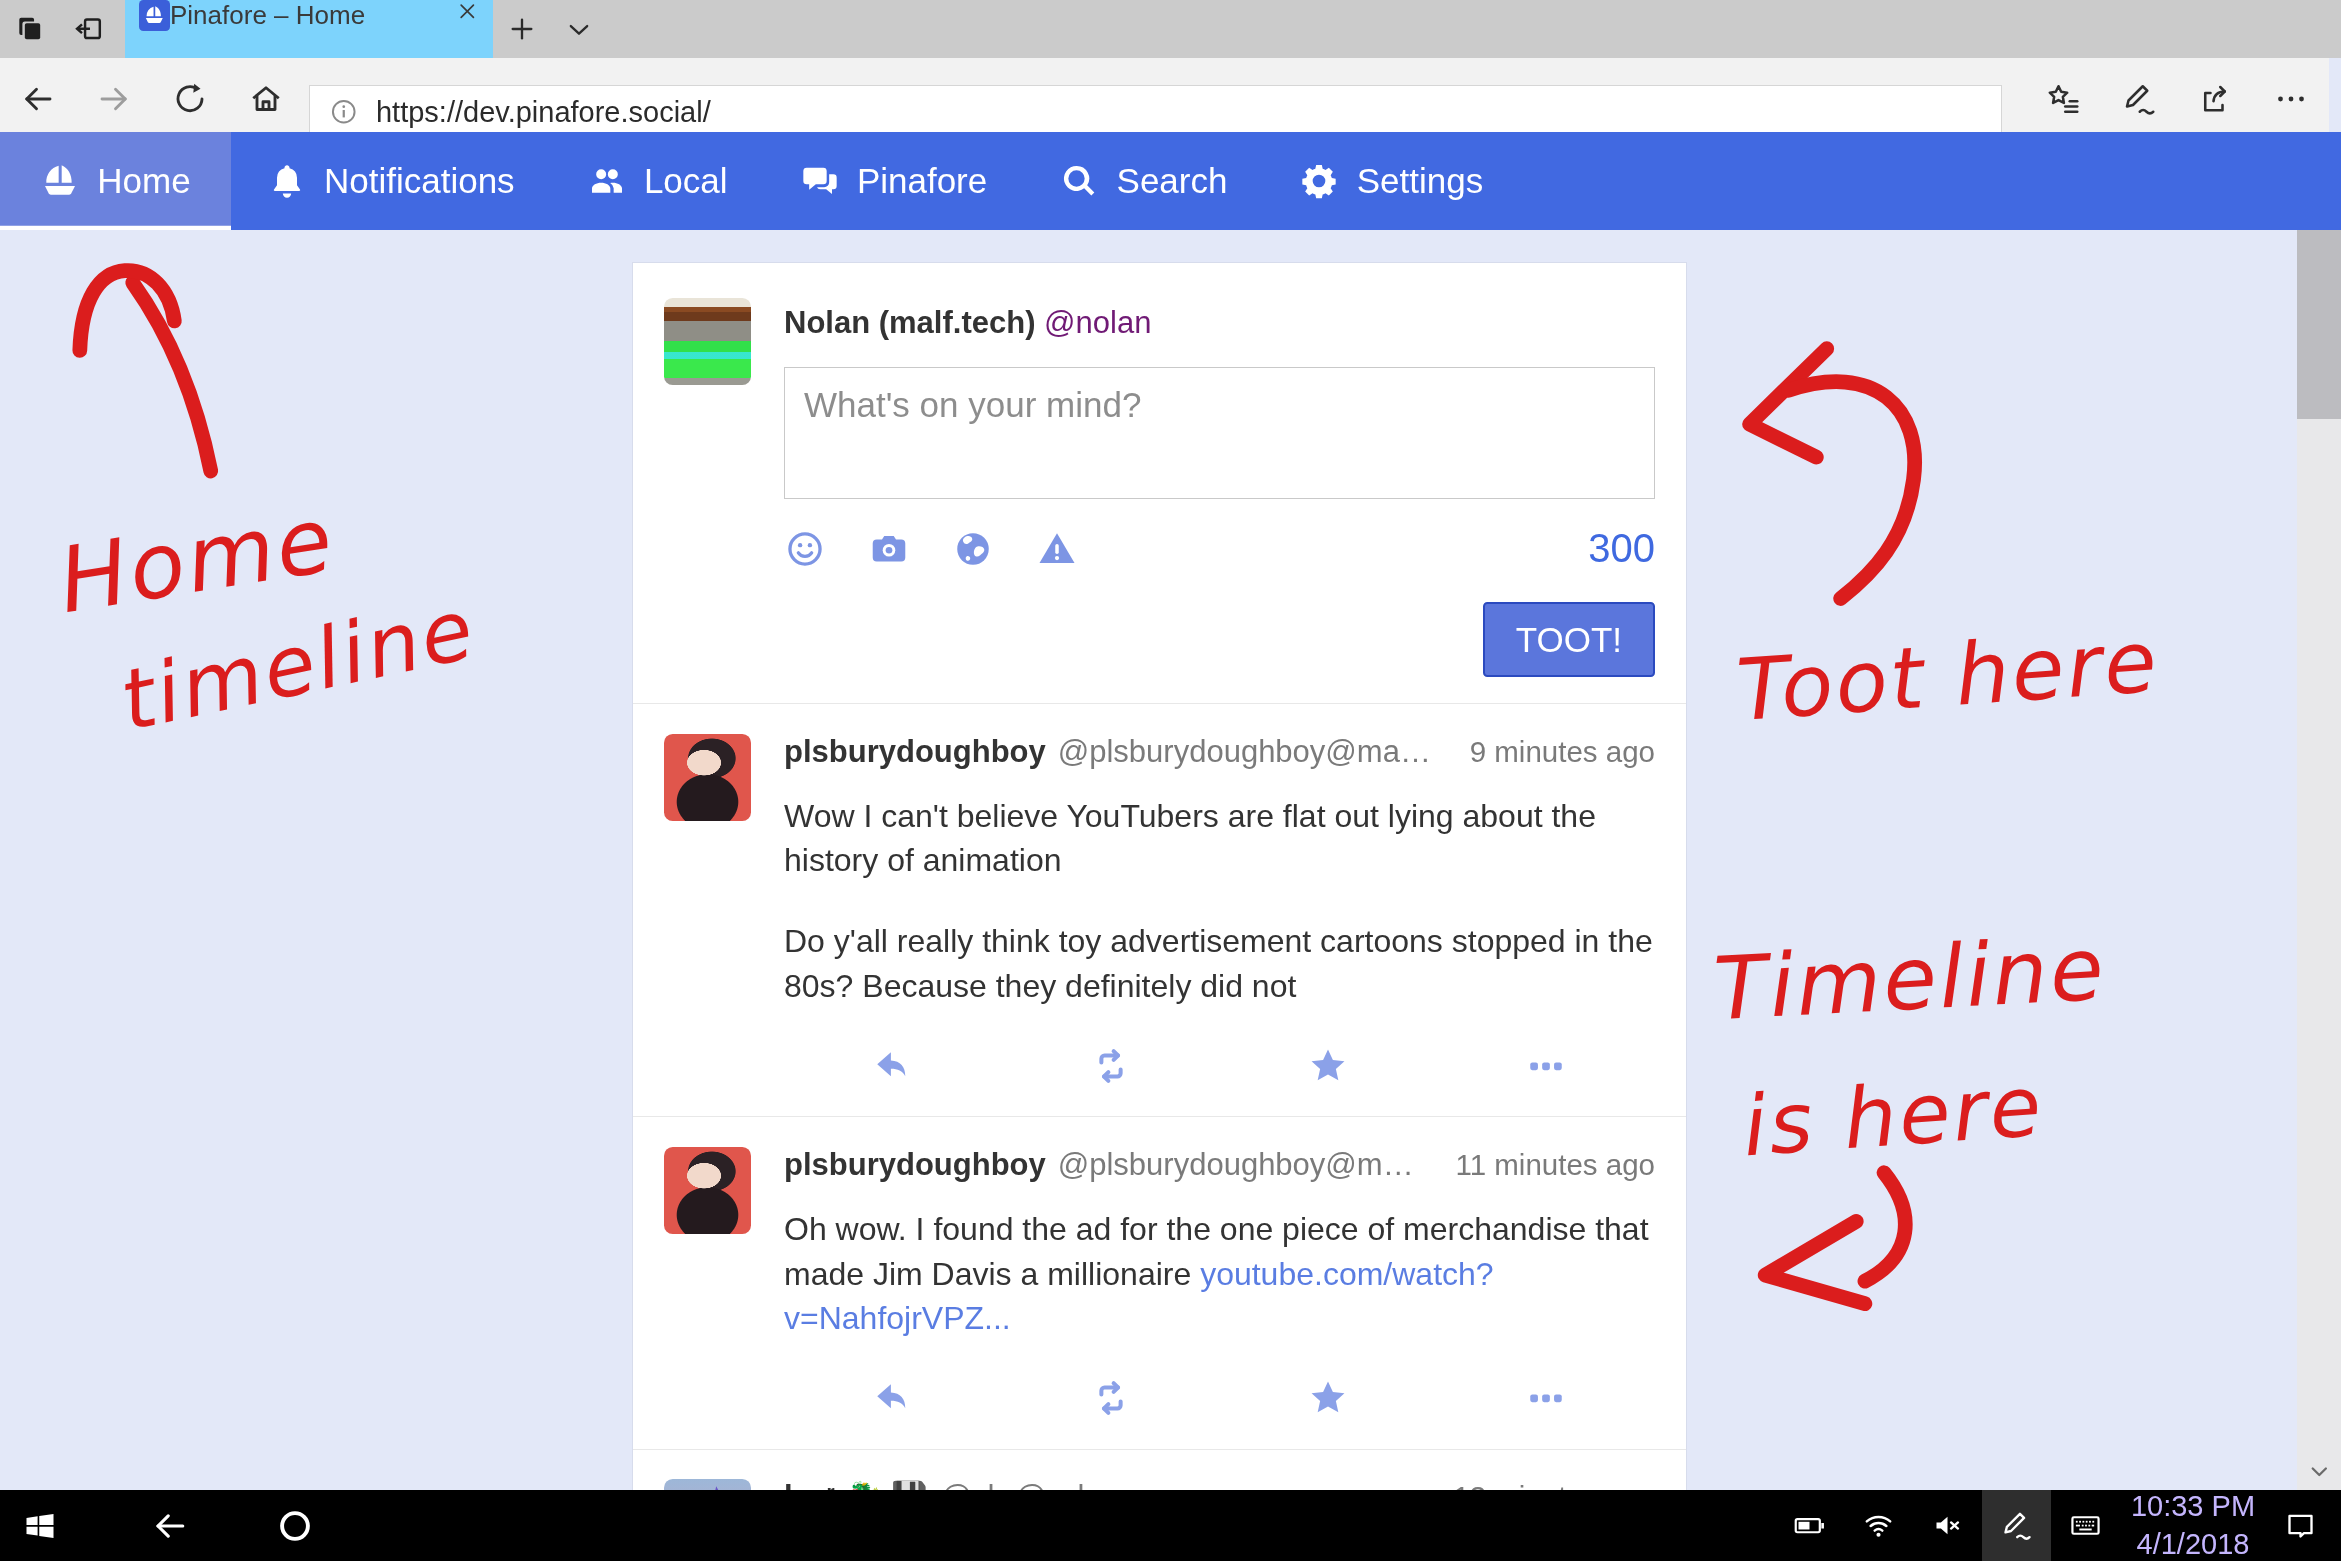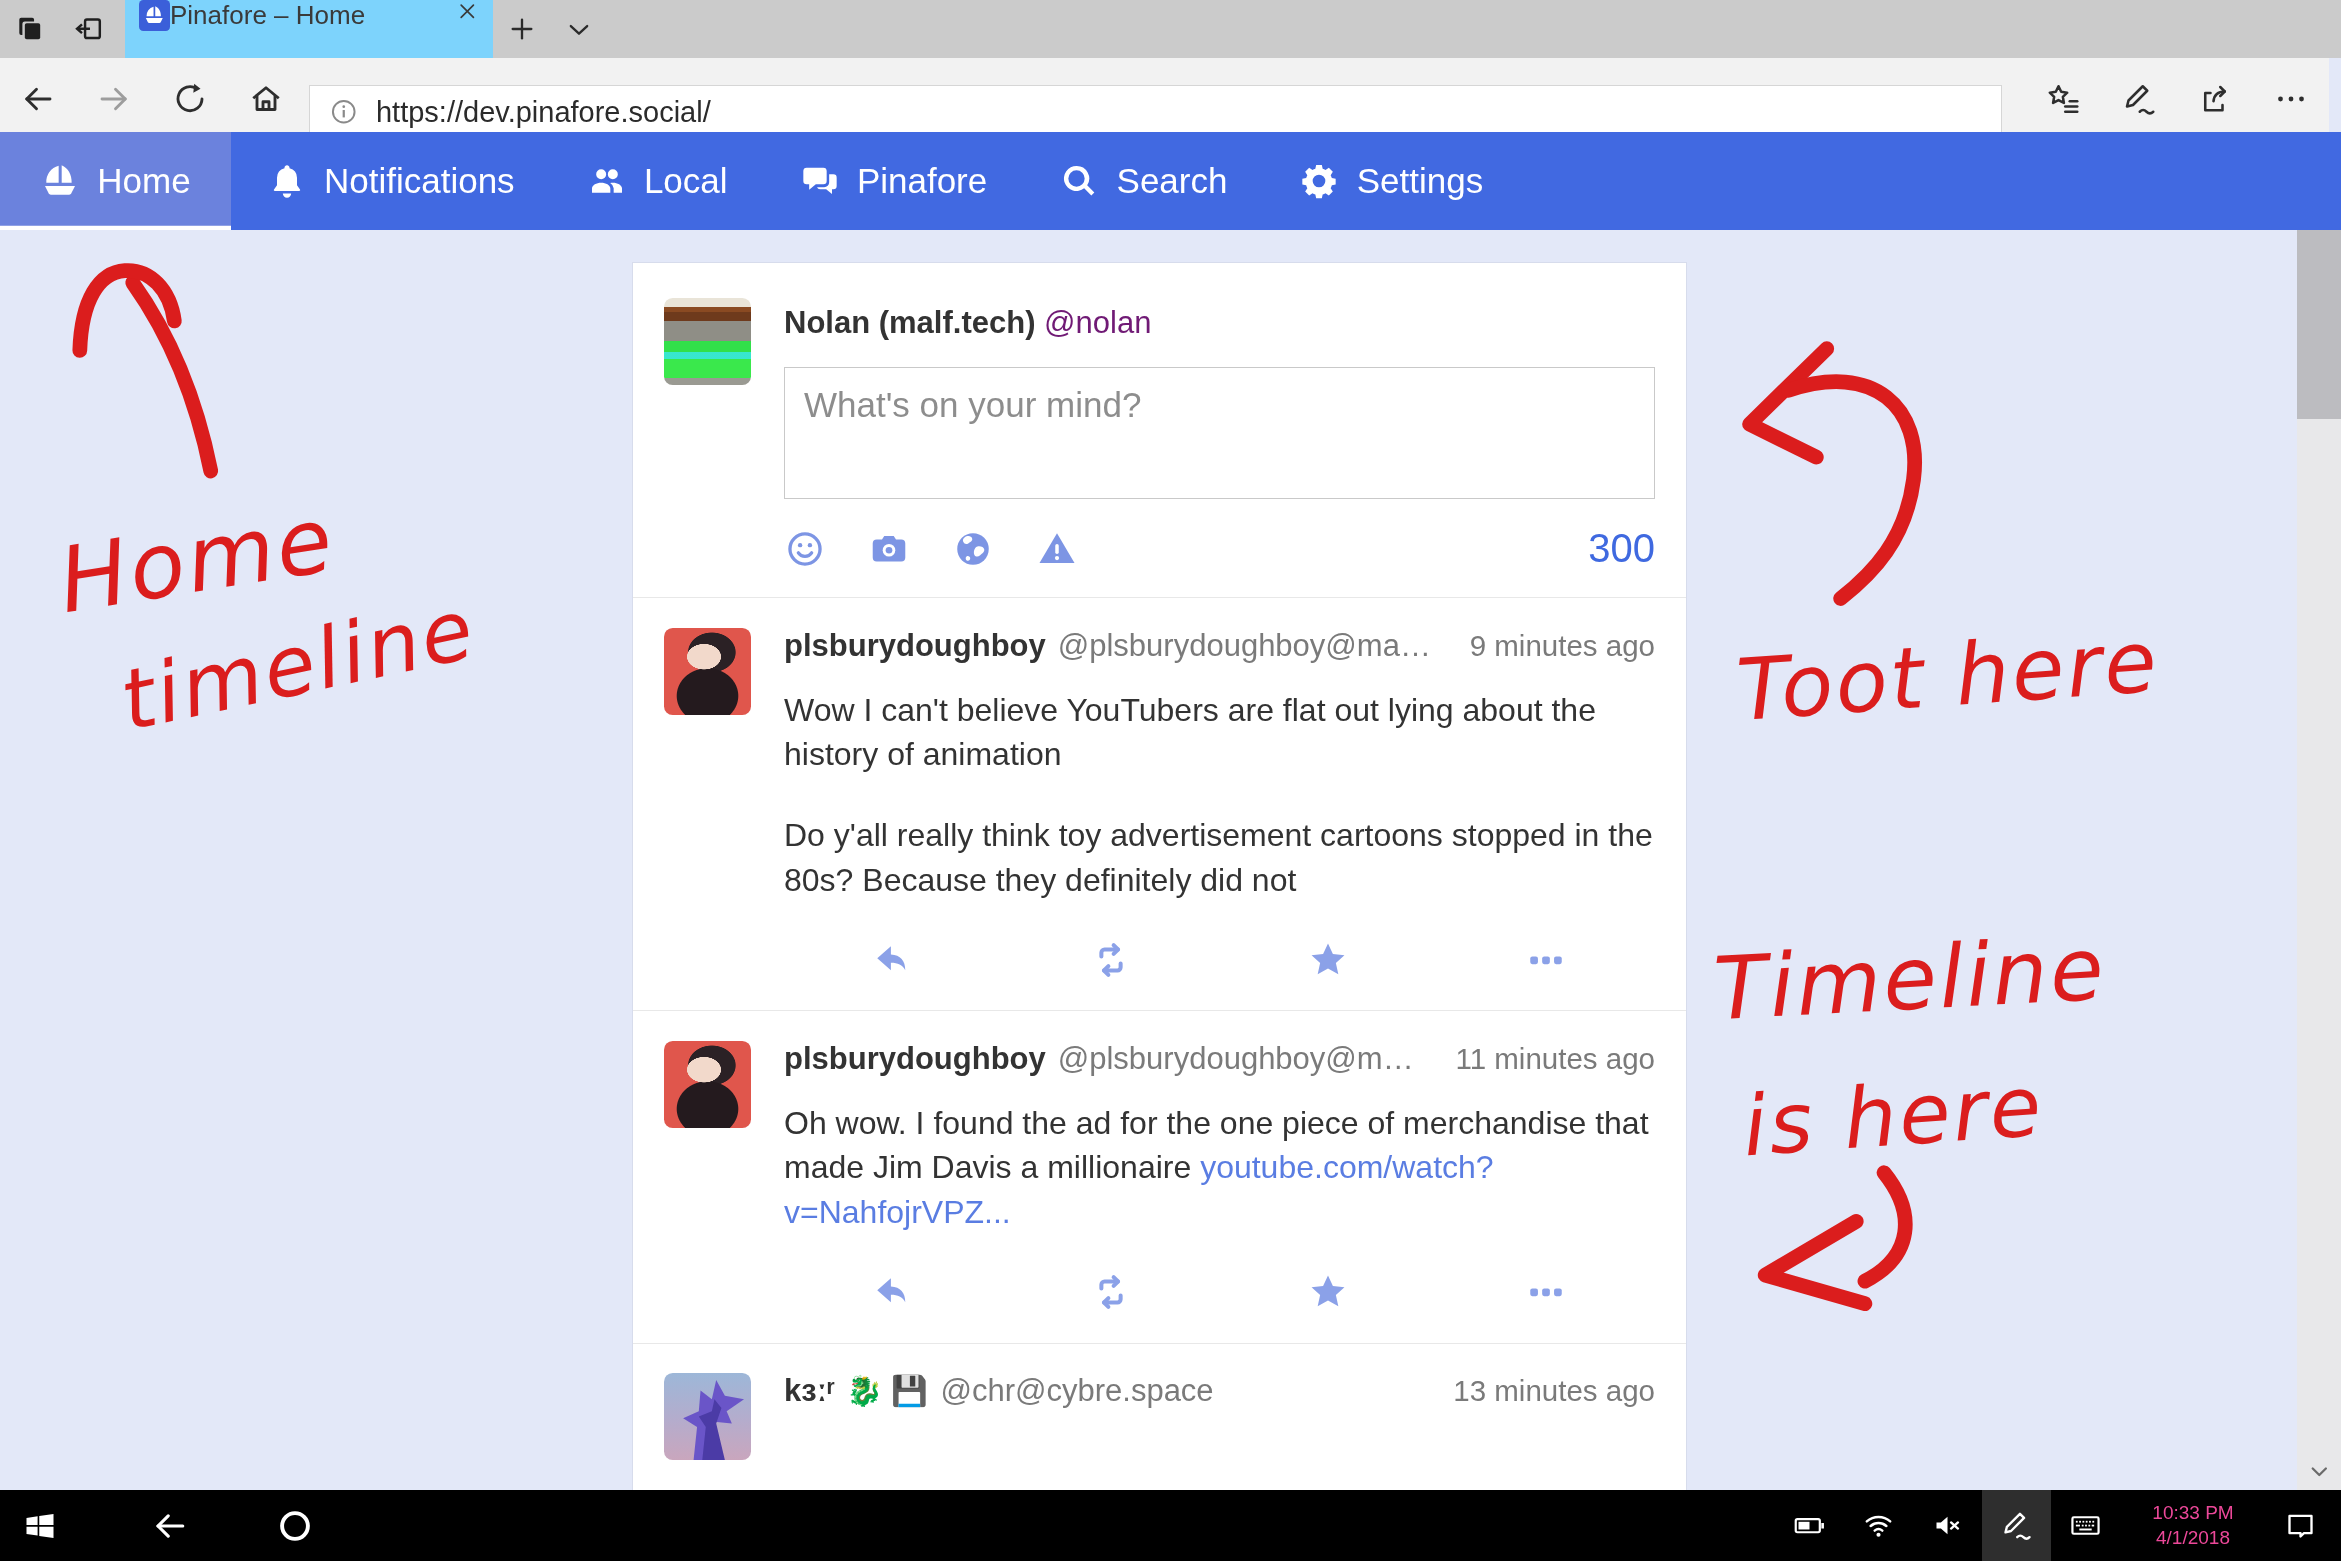--- a/index.html
+++ b/index.html
@@ -116,21 +116,21 @@
            display:flex;align-items:center;z-index:20;}
   .tk-btn{width:80px;height:100%;display:flex;align-items:center;justify-content:center;color:#fff;}
   .tk-btn svg{width:36px;height:36px;}
   .tk-back{margin-left:50px;}
   .tk-cortana{margin-left:45px;}
   .tray{margin-left:auto;display:flex;align-items:center;height:100%;}
   .tray .tk-btn{width:69px;}
   .tray .tk-btn svg{width:33px;height:33px;}
   .tk-pen{background:#2e2e2e;}
   .clock{width:146px;height:100%;display:flex;flex-direction:column;align-items:center;
-         justify-content:center;color:#ec4899;font-size:19px;line-height:1.3;}
+         justify-content:center;color:#c4b5fd;font-size:29px;line-height:1.3;}
   .tk-action{margin-right:7px;}
 
   
   .anno{position:absolute;inset:0;z-index:40;pointer-events:none;}
   .anno path{fill:none;stroke:#db1d1d;stroke-width:17;stroke-linecap:round;stroke-linejoin:round;}
   .anno text{fill:#db1d1d;font-family:"DejaVu Sans",sans-serif;font-style:italic;letter-spacing:3px;}
 </style>
 </head>
 <body>
 
@@ -357,20 +357,23 @@
                 </svg>
             </span>
             <span class="ci">
               <svg viewBox="0 0 24 24">
                   <path fill="currentColor" d="M12 3l10 17H2Z"></path>
                   <rect x="11" y="9.2" width="2" height="5.6" rx="1" fill="#fff"></rect>
                   <circle cx="12" cy="17.2" r="1.2" fill="#fff"></circle>
                 </svg>
             </span>
             <span class="char-count">300</span>
+          </div>
+          <div class="toot-row">
+            <button class="toot-btn">TOOT!</button>
           </div>
         </div>
       </div>
 
       <article class="post">
         <div class="avatar woman"></div>
         <div class="p-main">
           <div class="p-head">
             <span class="p-name">plsburydoughboy</span>
             <span class="p-handle">@plsburydoughboy@mastodon.so...</span>

